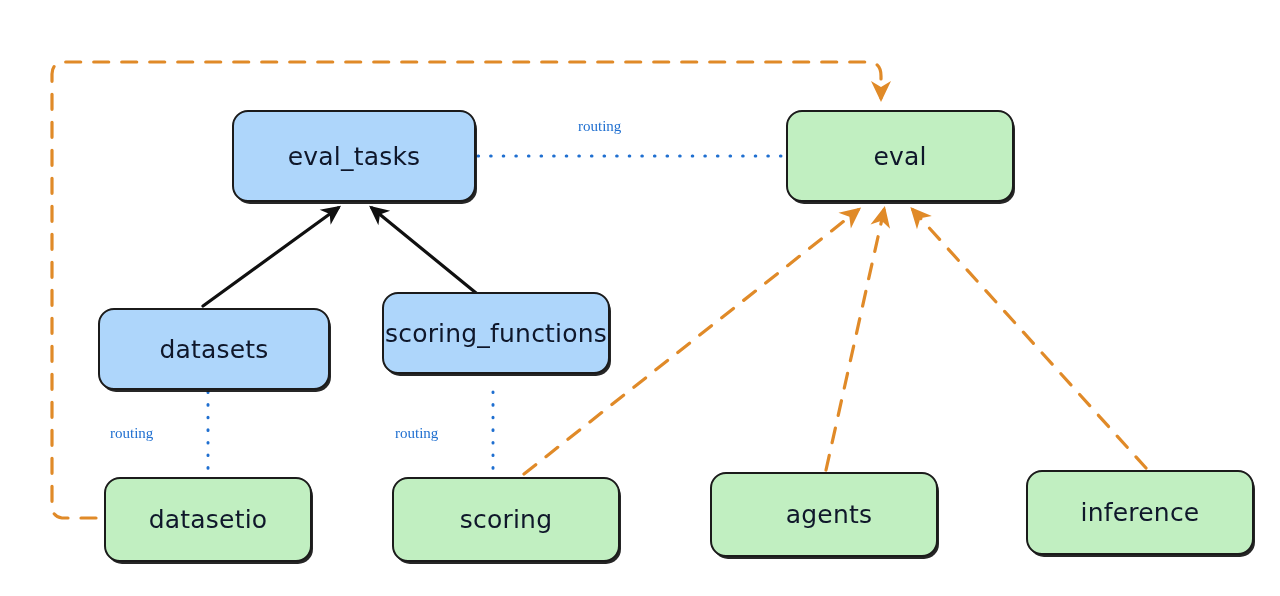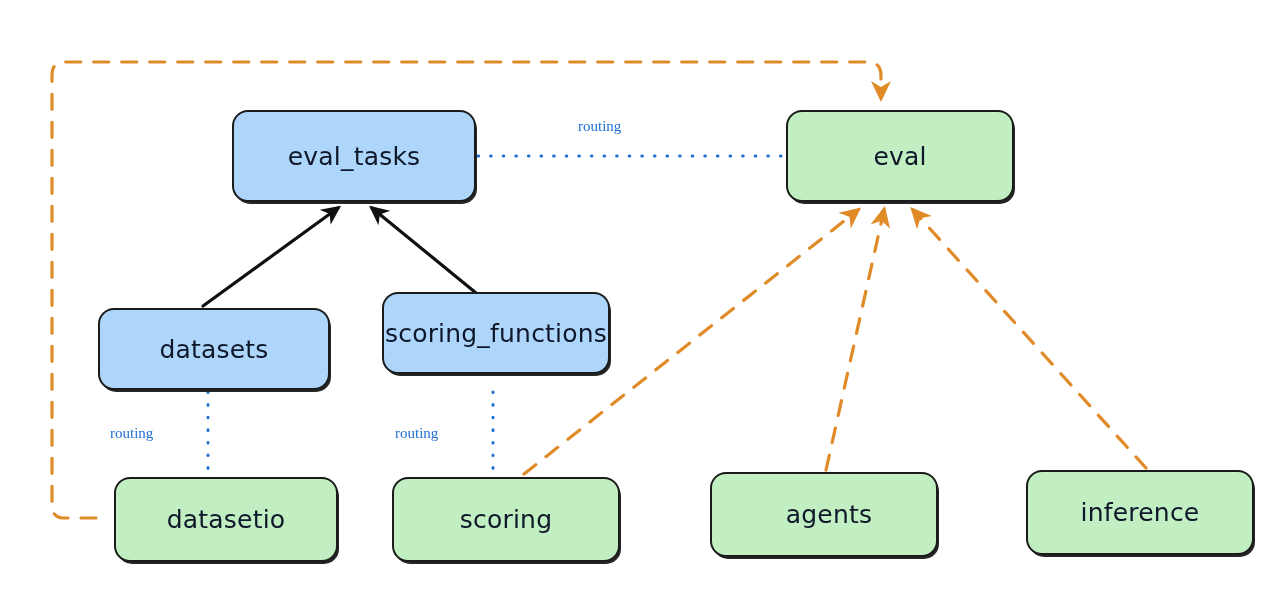--- a/index.html
+++ b/index.html
@@ -87,21 +87,21 @@
 </div>
 
 <div class="node blue" style="left:98px; top:308px; width:232px; height:82px;">
   <span class="label">datasets</span>
 </div>
 
 <div class="node blue" style="left:382px; top:292px; width:228px; height:82px;">
   <span class="label">scoring_functions</span>
 </div>
 
-<div class="node green" style="left:114px; top:477px; width:224px; height:85px;">
+<div class="node green" style="left:104px; top:477px; width:208px; height:85px;">
   <span class="label">datasetio</span>
 </div>
 
 <div class="node green" style="left:392px; top:477px; width:228px; height:85px;text-align:center;">
   <span class="label">scoring</span>
 </div>
 
 <div class="node green" style="left:710px; top:472px; width:228px; height:85px;padding-left:10px;">
   <span class="label">agents</span>
 </div>

